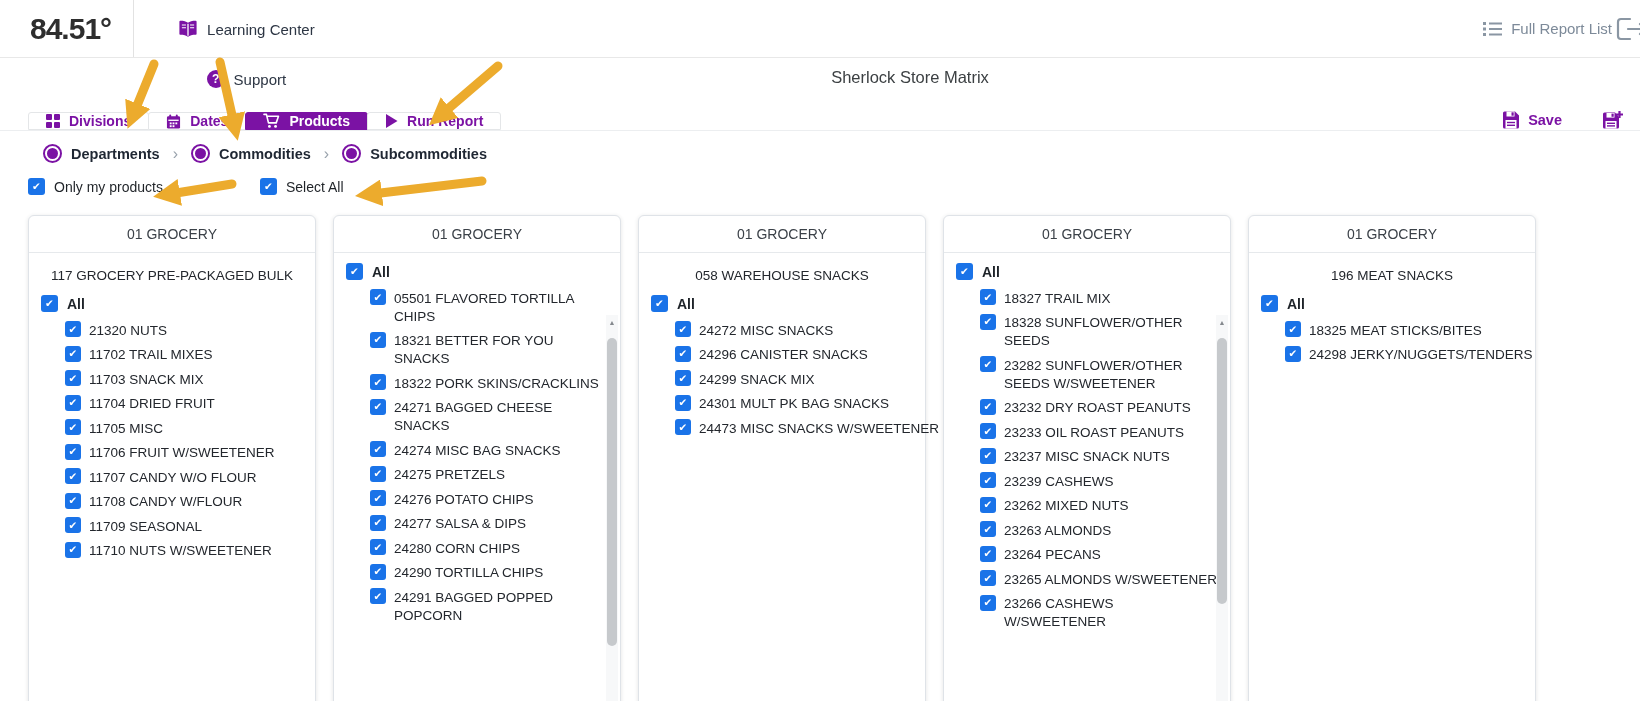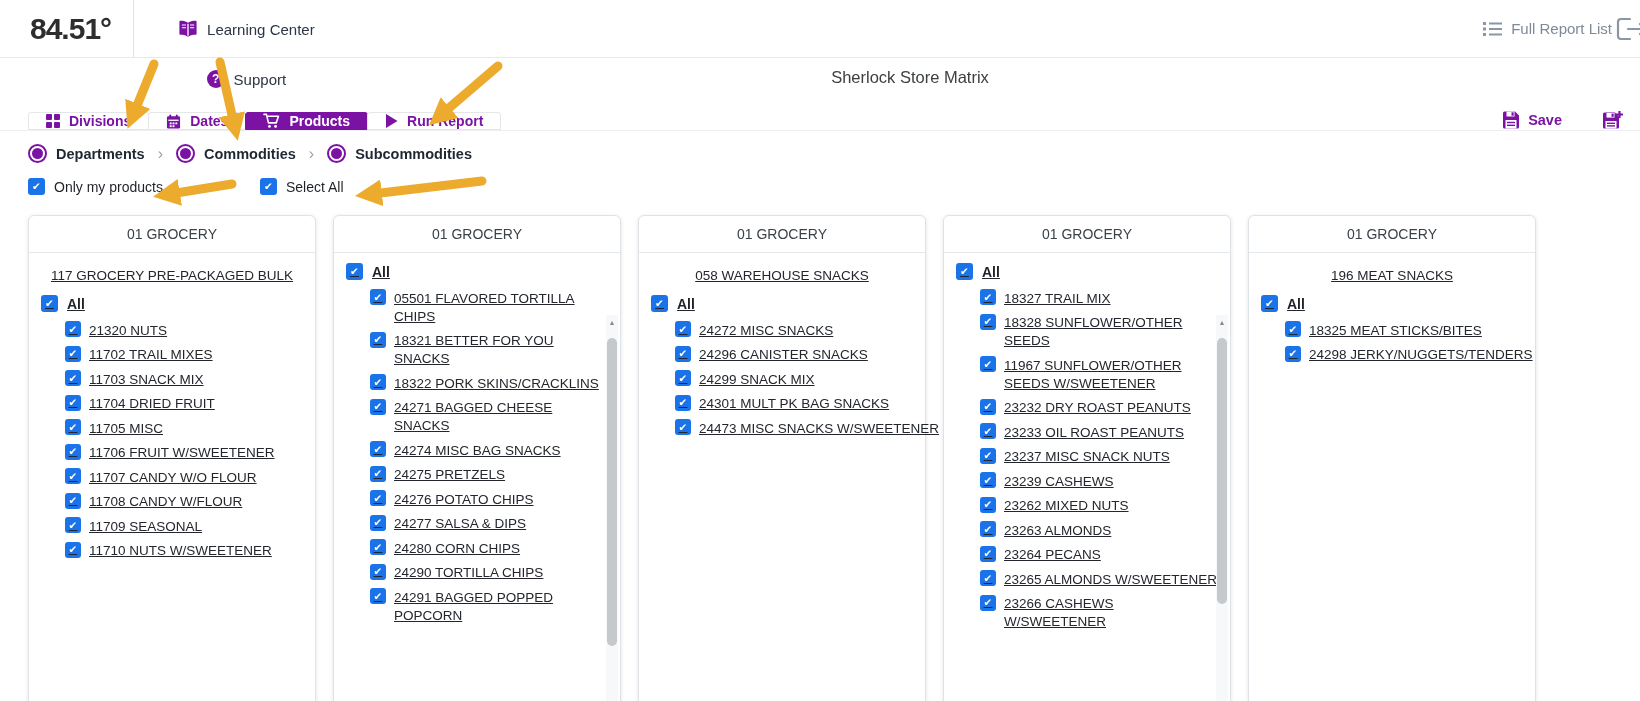--- a/index.html
+++ b/index.html
@@ -48,21 +48,21 @@
     border:1px solid #e4e6e8;margin-right:-1px;background:#fff;
     color:var(--purple);font-size:14px;font-weight:600;cursor:pointer;
     border-radius:3px 3px 0 0;
   }
   .tab.active{background:var(--purple);border-color:var(--purple);color:#fff;}
   .save-group{margin-left:auto;display:flex;align-items:center;gap:40px;}
   .save-button{display:flex;align-items:center;gap:8px;color:var(--purple);
     font-weight:700;font-size:14.5px;cursor:pointer;}
   .save-as-button{cursor:pointer;margin-right:-12px;display:flex;align-items:center;}
   
-  .breadcrumb-row{margin-top:13px;padding:0 28px;display:flex;align-items:center;gap:13px;}
+  .breadcrumb-row{margin-top:13px;padding:0 43px;display:flex;align-items:center;gap:13px;}
   .crumb{display:flex;align-items:center;gap:9px;cursor:pointer;}
   .crumb-label{font-size:14.5px;font-weight:700;color:#1f2733;}
   .radio{width:19px;height:19px;border:2px solid var(--purple);border-radius:50%;
     display:flex;align-items:center;justify-content:center;flex:0 0 19px;}
   .radio::after{content:"";width:11px;height:11px;border-radius:50%;background:var(--purple);}
   .sep{color:#9aa3ad;font-size:16px;}
   
   .filters-row{margin-top:15px;padding:0 28px;display:flex;align-items:center;}
   .filter{display:flex;align-items:center;gap:9px;cursor:pointer;font-size:14px;color:#1f2328;}
   .filter-select-all{margin-left:97px;}
@@ -73,21 +73,21 @@
   
   .cards-row{margin-top:20px;padding:0 28px;display:flex;gap:17px;}
   .card{
     width:288px;height:560px;flex:0 0 288px;background:#fff;
     border:1px solid #dfe3e8;border-radius:6px;box-shadow:0 1px 4px rgba(60,64,67,.14);
     position:relative;overflow:hidden;
   }
   .card.overflow-visible{overflow:visible;}
   .card-header{height:37px;display:flex;align-items:center;justify-content:center;
     border-bottom:1px solid #e6e9ec;font-size:14px;color:#3b4148;}
-  .card-body{padding:10px 12px 0;text-decoration:underline;}
+  .card-body{padding:10px 12px 0;}
   .card-subtitle{text-align:center;font-size:13.5px;color:var(--ink);margin:4px 0 10px;line-height:18px;}
   .all-row{display:flex;align-items:center;gap:9px;margin-bottom:9px;cursor:pointer;}
   .all-row .cb{width:17px;height:17px;flex-basis:17px;}
   .all-label{font-size:14px;font-weight:700;color:#1e2329;}
   .items{margin-left:24px;}
   .item{display:flex;align-items:flex-start;gap:8px;margin-bottom:6px;cursor:pointer;}
   .item-label{font-size:13.5px;line-height:18px;color:var(--ink);padding-top:0.5px;}
   .nowrap .item-label{white-space:nowrap;}
   
   .scrollbar{position:absolute;top:99px;bottom:2px;right:2px;width:12px;background:#f7f8f9;
@@ -450,21 +450,21 @@
       <div class="item">
           <span class="cb"></span>
           <span class="item-label">18327 TRAIL MIX</span>
         </div>
           <div class="item">
           <span class="cb"></span>
           <span class="item-label">18328 SUNFLOWER/OTHER SEEDS</span>
         </div>
           <div class="item">
           <span class="cb"></span>
-          <span class="item-label">11967 SUNFLOWER/OTHER SEEDS W/SWEETENER</span>
+          <span class="item-label">23282 SUNFLOWER/OTHER SEEDS W/SWEETENER</span>
         </div>
           <div class="item">
           <span class="cb"></span>
           <span class="item-label">23232 DRY ROAST PEANUTS</span>
         </div>
           <div class="item">
           <span class="cb"></span>
           <span class="item-label">23233 OIL ROAST PEANUTS</span>
         </div>
           <div class="item">

